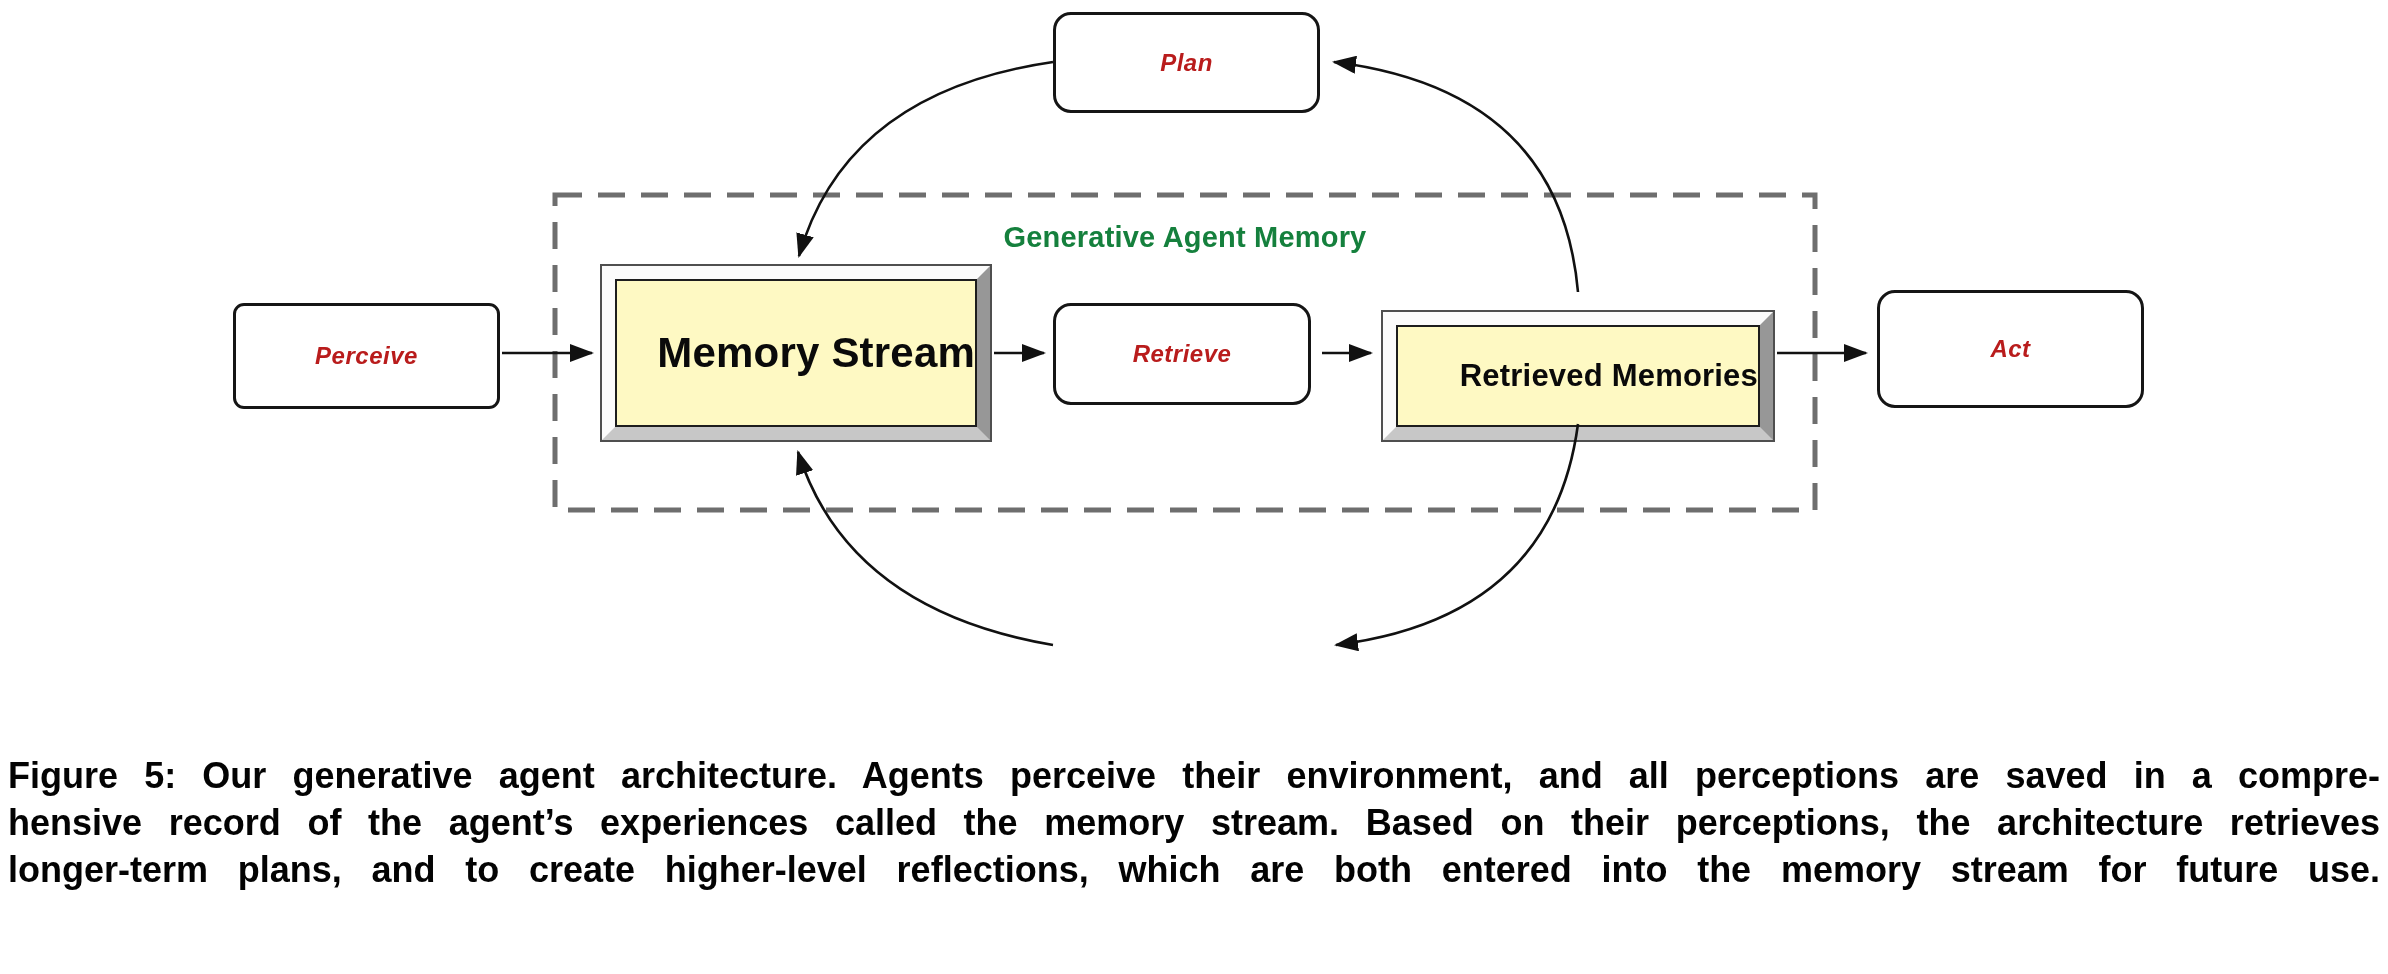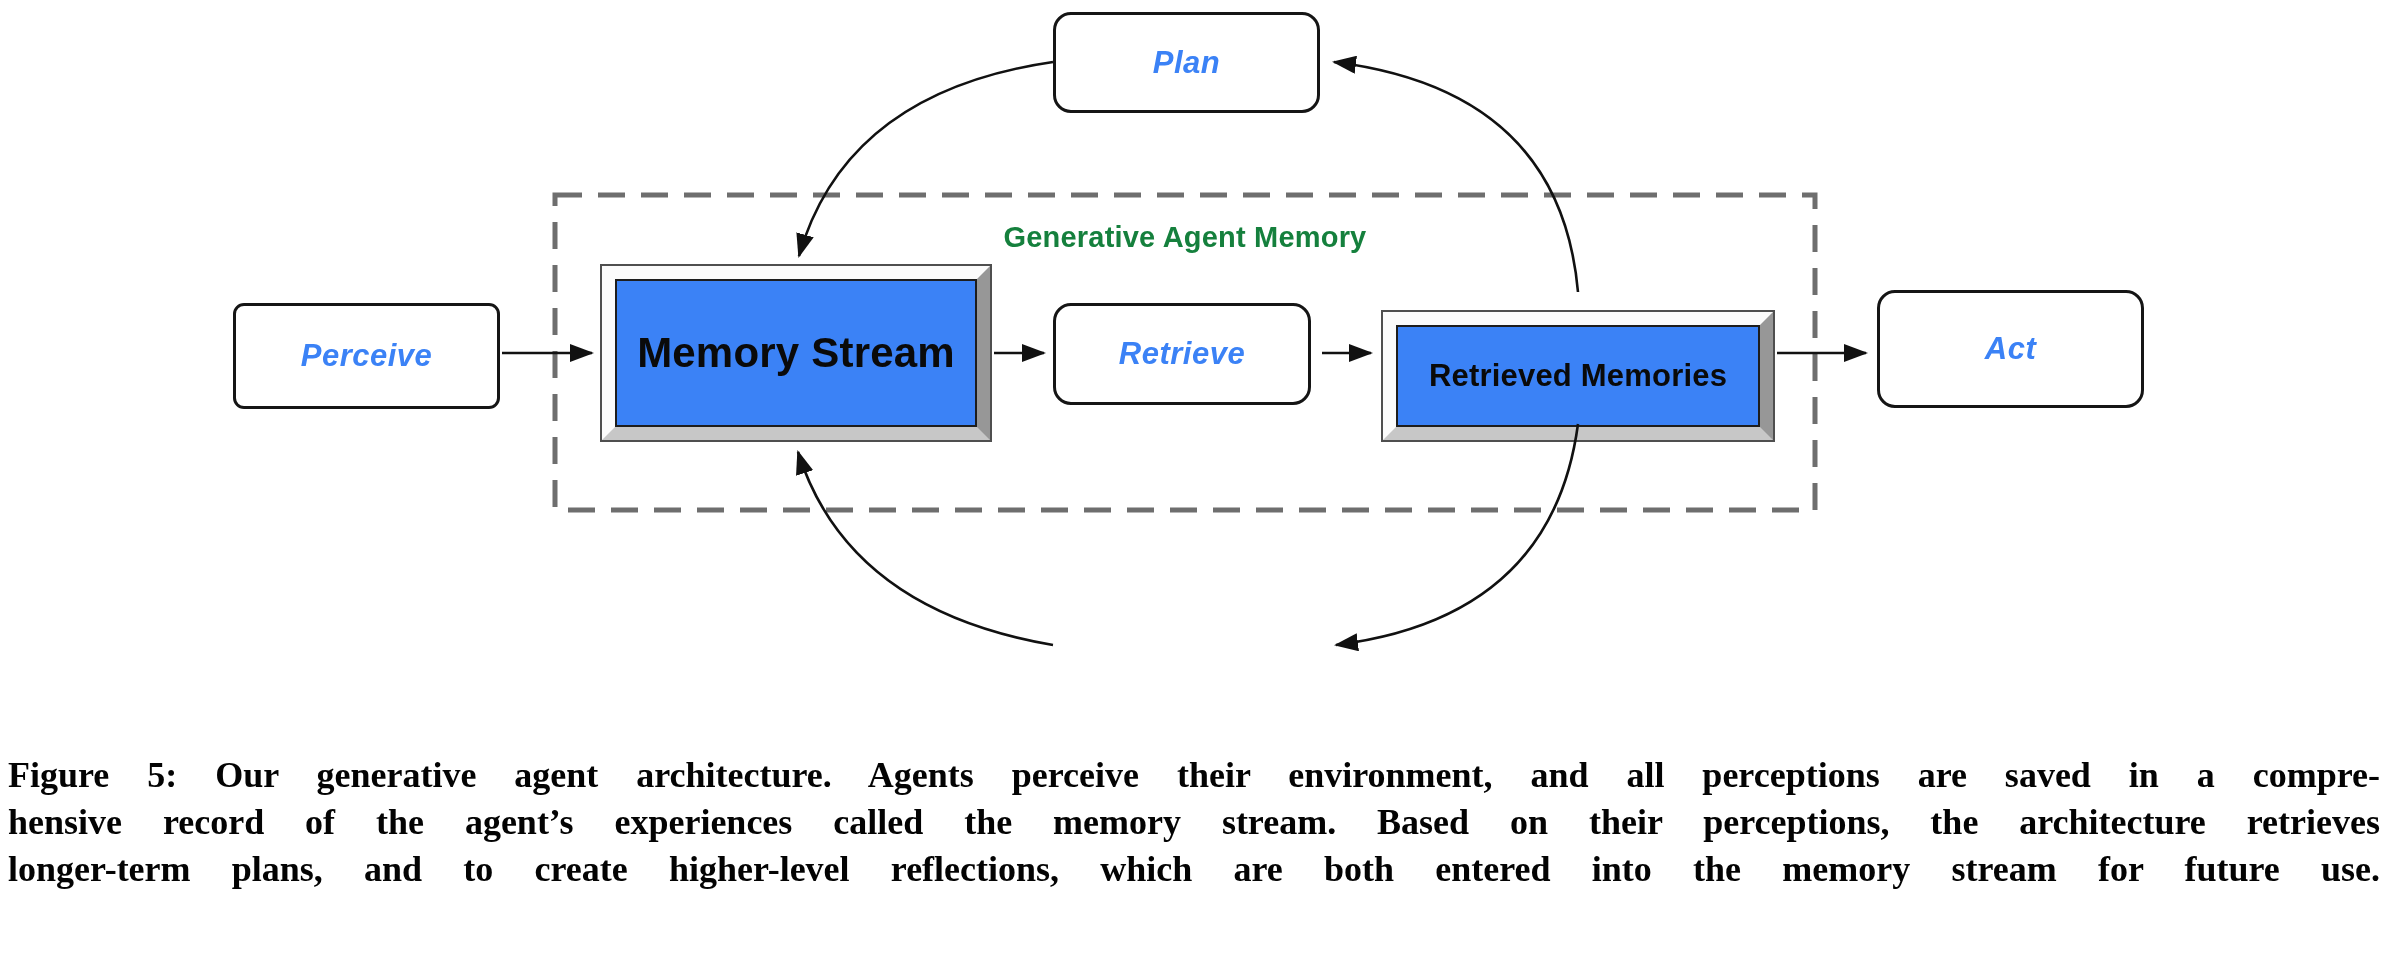--- a/index.html
+++ b/index.html
@@ -30,43 +30,43 @@
     position:absolute;
     background:#ffffff;
     border:3px solid #151515;
     border-radius:18px;
     display:flex; align-items:center; justify-content:center;
     z-index:3;
   }
   .rbox .lbl {
     font-style:italic;
     font-weight:600;
-    font-size:31px;
-    color:#3b82f6;
+    font-size:24px;
+    color:#b91c1c;
     letter-spacing:0.5px;
   }
 
   
   .frame3d {
     position:absolute;
     border:2px solid #4f4f4f;
     background:#ffffff;
     z-index:3;
   }
   .frame3d .bevel {
     position:absolute; inset:0;
     border-style:solid;
     border-width:13px;
     border-color:#fbfbfb #979797 #c7c7c7 #fbfbfb;
   }
   .frame3d .inner {
     position:absolute; inset:13px;
-    background:#3b82f6;
+    background:#fef9c3;
     border:2px solid #1d1d1d;
-    display:flex; align-items:center; justify-content:center;
+    display:flex; align-items:center; justify-content:flex-end;
   }
   .frame3d .inner .lbl {
     font-weight:bold;
     color:#0a0a0a;
     letter-spacing:0.2px;
   }
   .memstream-lbl { font-size:42px; }
   .retmem-lbl { font-size:31px; }
 
   .group-label {
@@ -82,21 +82,21 @@
   }
 
   
   .caption {
     position:absolute;
     left:8px; top:752px;
     width:2372px;
     z-index:1;
   }
   .cap-line {
-    font-family:Liberation Serif, serif;
+    font-family:Liberation Sans, sans-serif;
     font-weight:bold;
     font-size:36px;
     line-height:47px;
     color:#030303;
     text-align:justify;
     text-align-last:justify;
     white-space:nowrap;
   }
 </style>
 </head>

